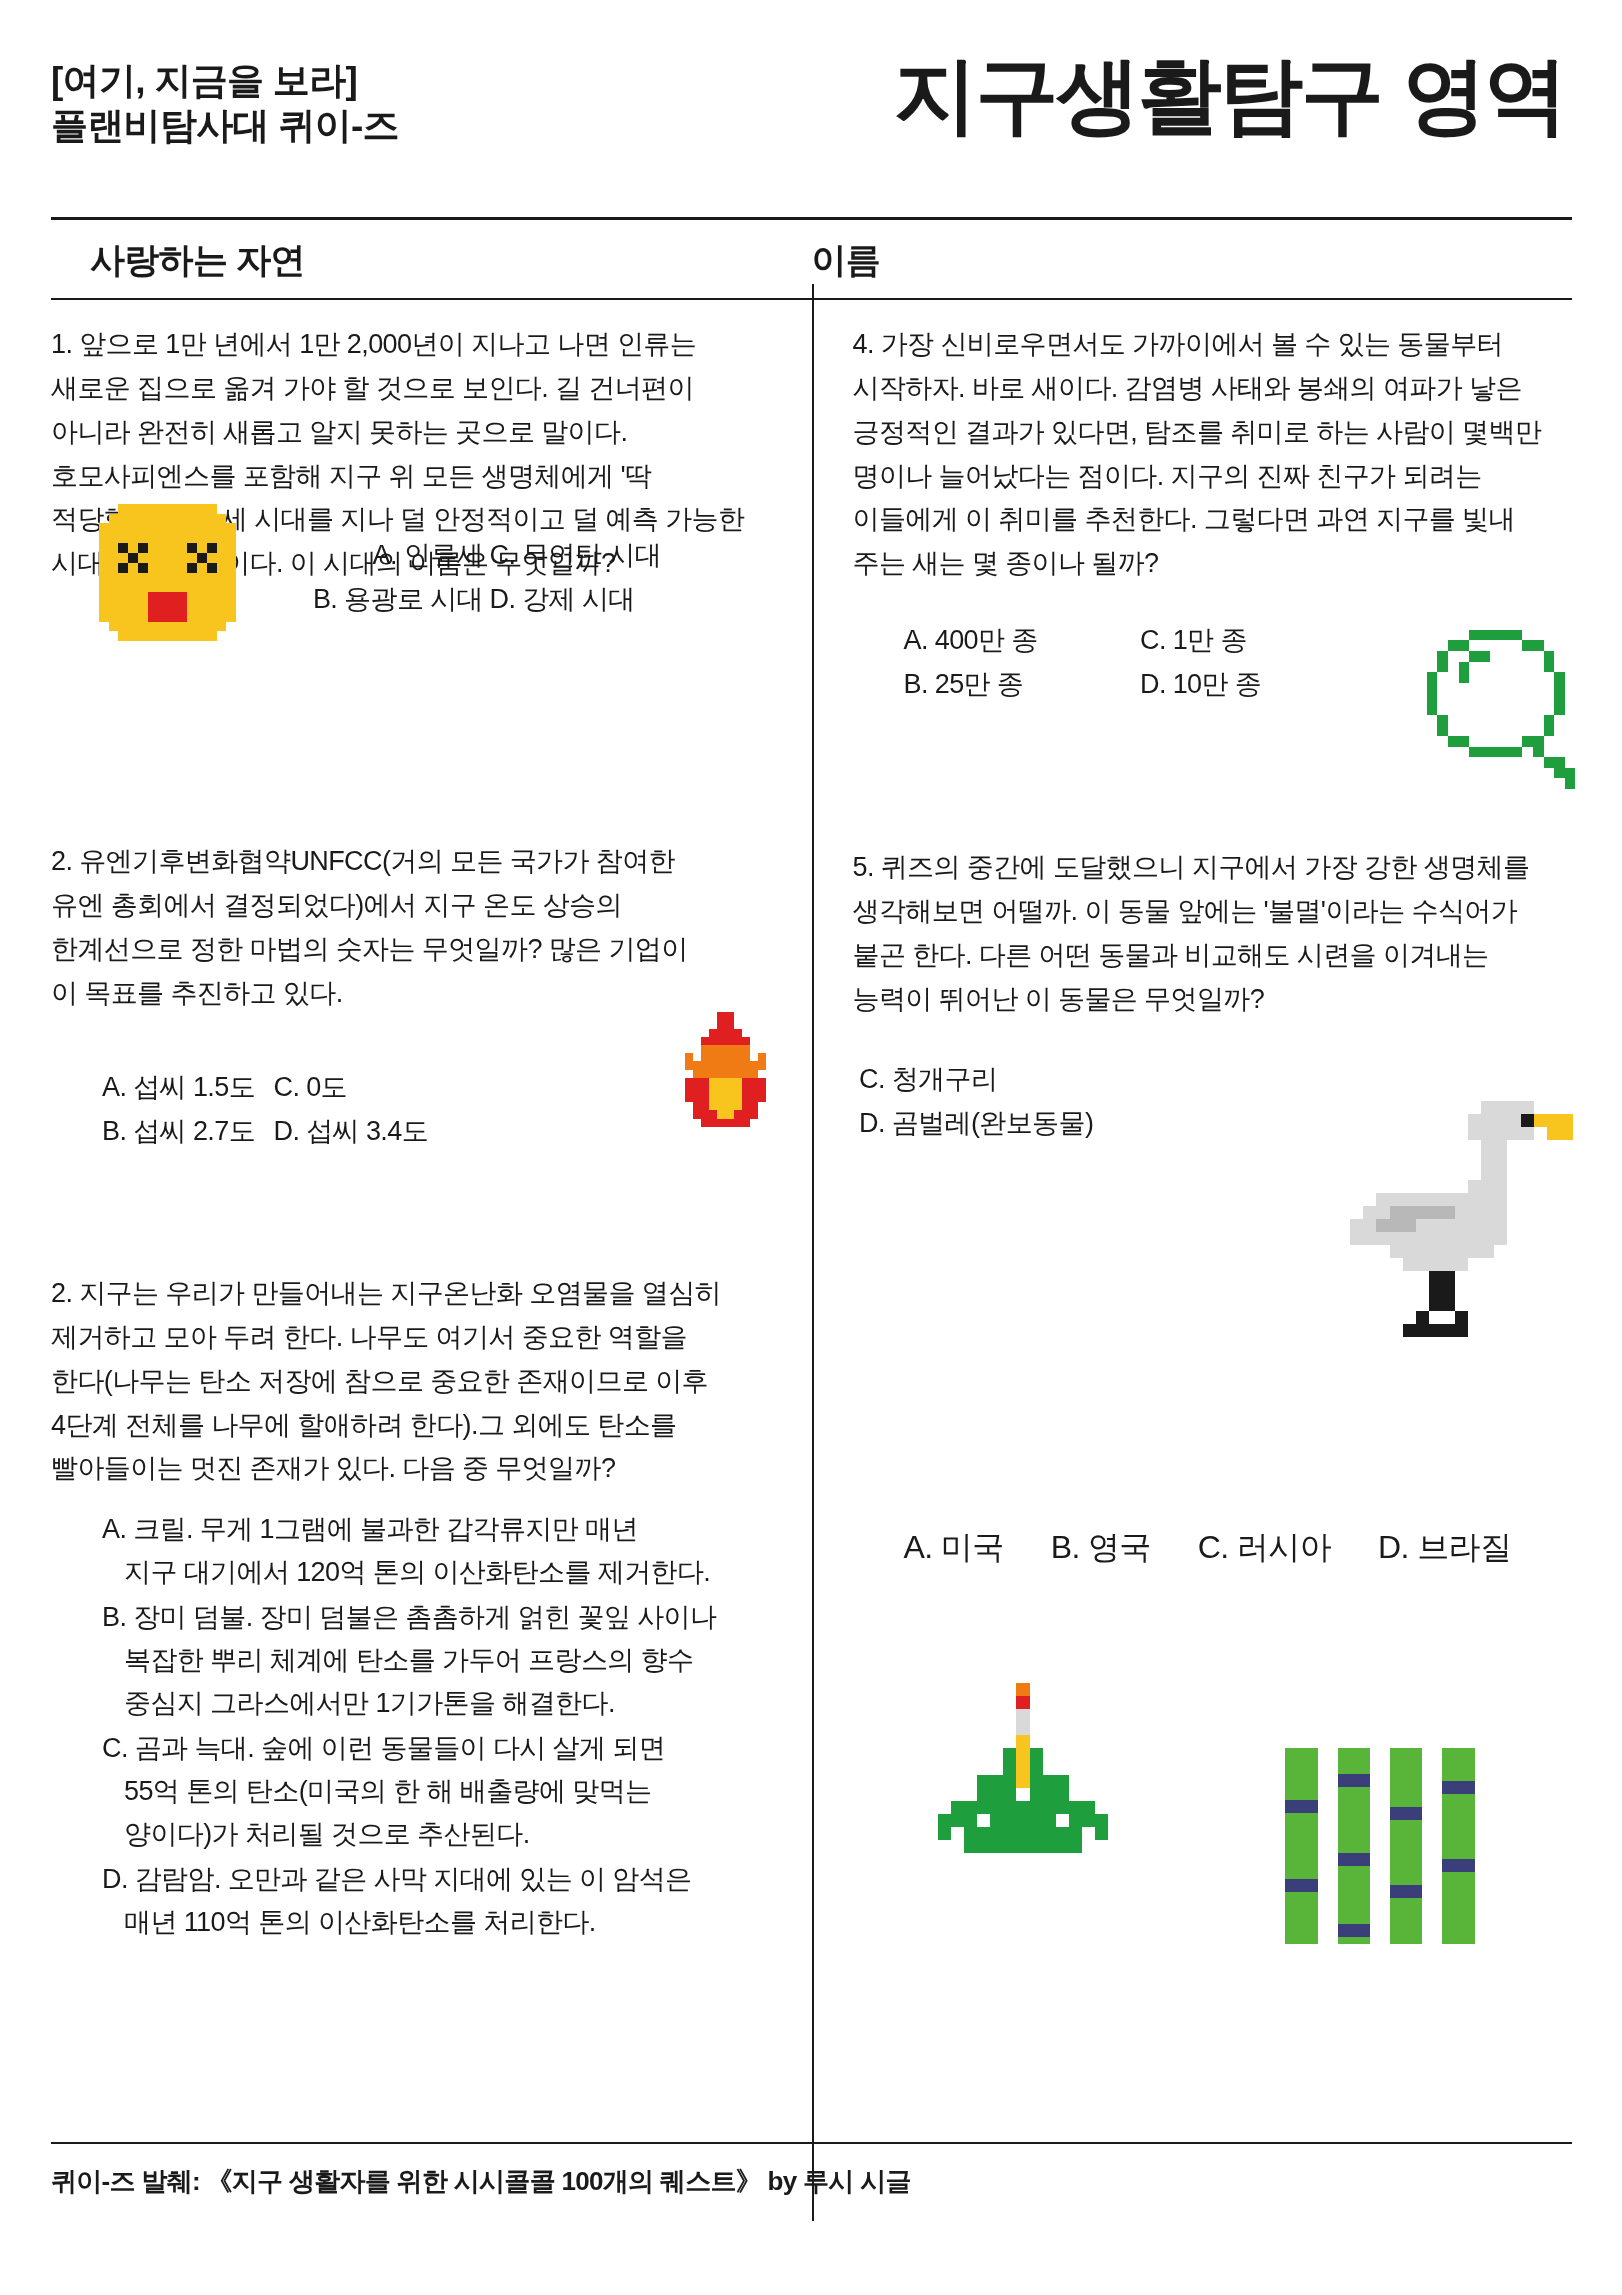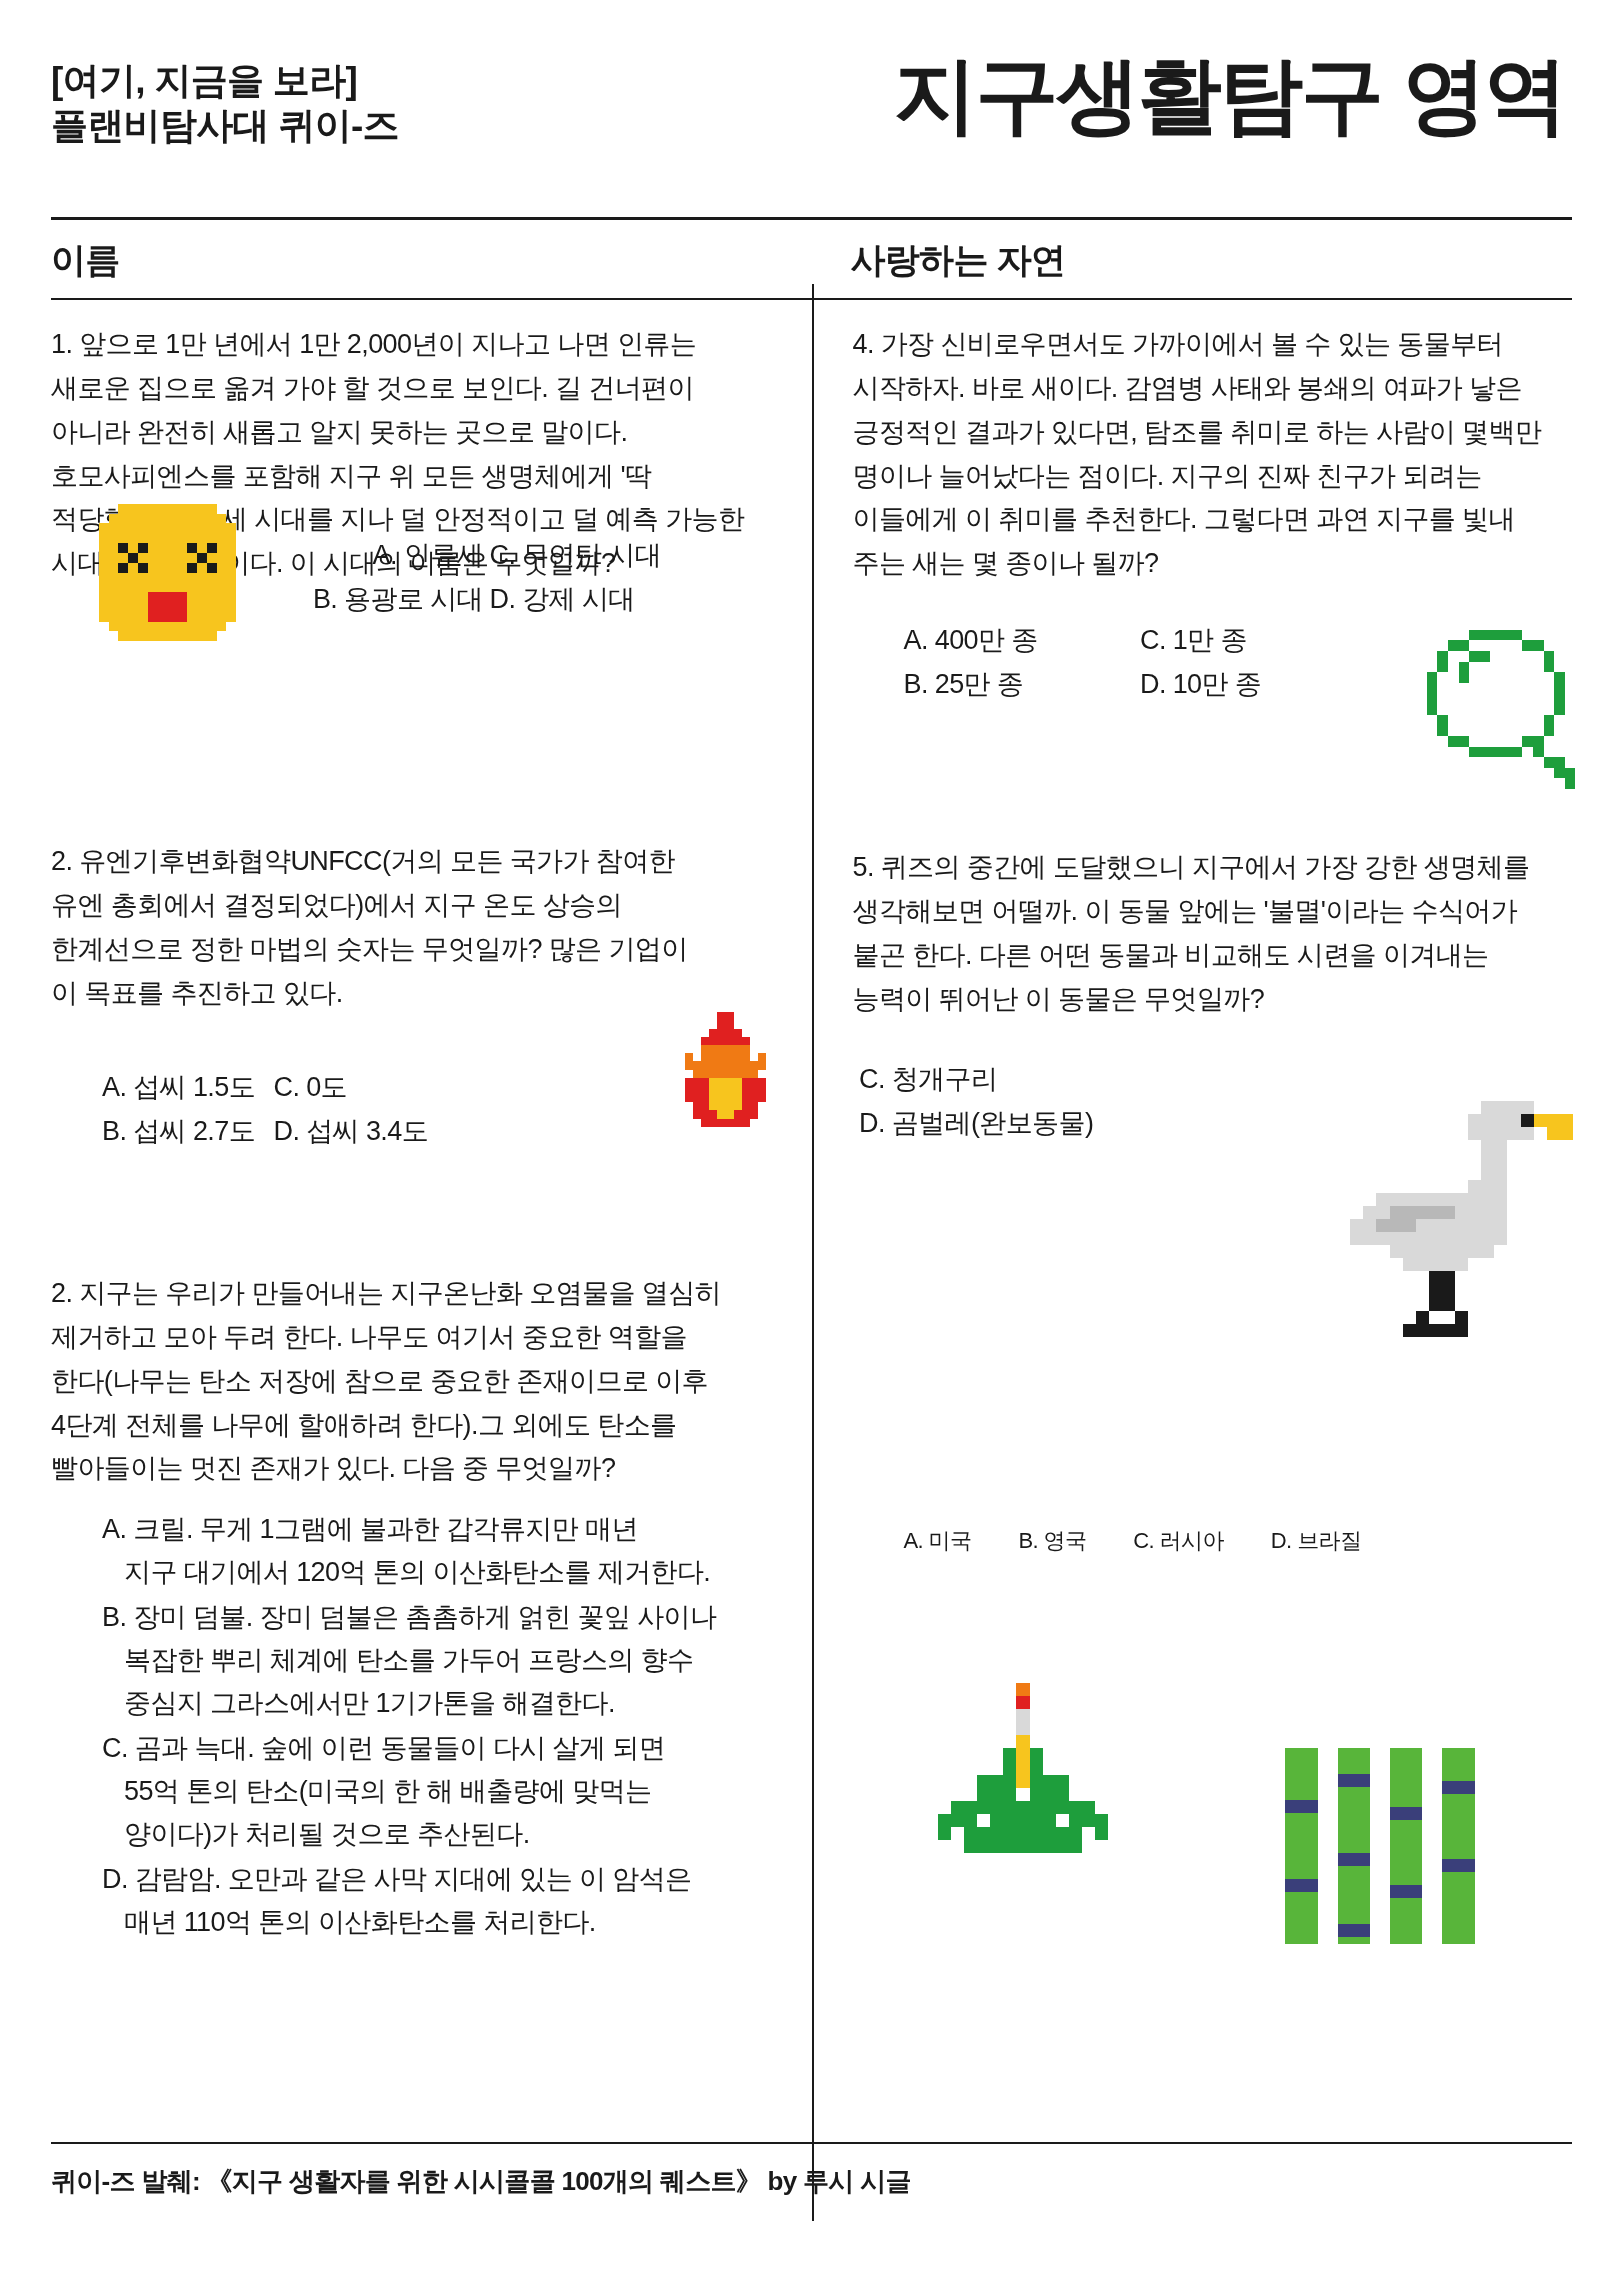--- a/index.html
+++ b/index.html
@@ -124,21 +124,21 @@
     line-height: 1.60;
     letter-spacing: -0.6px;
     padding-left: 51px;
   }
   .choices-list .item { white-space: pre-line; text-indent: -22px; padding-left: 22px; margin-bottom: 1.3px;}
 
   .choices-inline {
     margin-top: 18.3px;
     display: flex;
     gap: 47px;
-    font-size: 22px;
+    font-size: 32px;
     letter-spacing: -0.6px;
     padding-left: 51px;
   }
 
   
   .footer-rule {
     border: 0;
     border-top: 2.6px solid #1a1a1a;
     margin: 0;
   }
@@ -164,22 +164,22 @@
     <div class="header-left">
       <div class="line1">[여기, 지금을 보라]</div>
       <div class="line2">플랜비탐사대 퀴이-즈</div>
     </div>
     <div class="header-title">지구생활탐구 영역</div>
   </div>
 
   <hr class="rule">
 
   <div class="colhead">
+    <div class="cell right">사랑하는 자연</div>
     <div class="cell">이름</div>
-    <div class="cell right">사랑하는 자연</div>
   </div>
 
   <hr class="rule-thin">
 
   <div class="body">
     <div class="divider"></div>
 
     <div class="col left">
 
       <div class="q" style="height:517px;">

